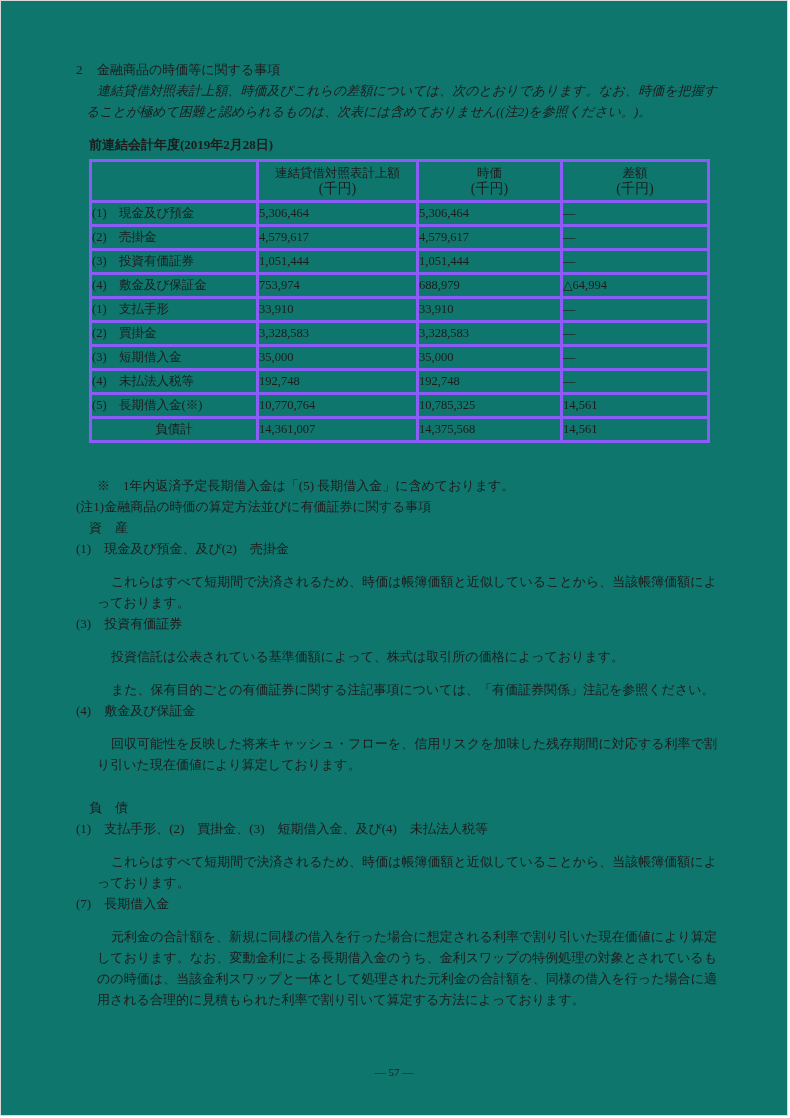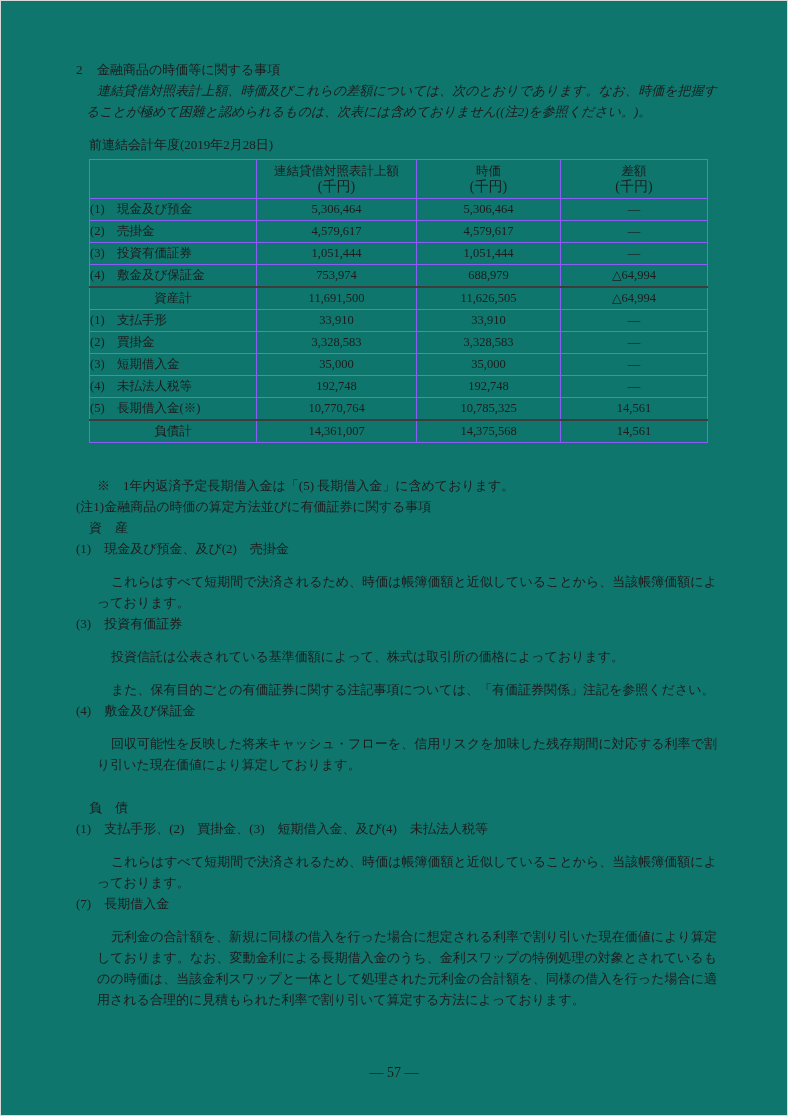--- a/index.html
+++ b/index.html
@@ -27,45 +27,45 @@
   }
   
   .section-heading { white-space: nowrap; }
   .section-number { display: inline-block; min-width: 21px; }
   .intro-para {
     margin: 0 0 12px 10px;
     text-indent: 11px;
     text-align: justify;
     font-style: italic;
   }
-  .period-label { margin-left: 13px; }
+  .period-label { margin-left: 13px; font-weight: bold; }
   
   table.fv-table {
     border-collapse: collapse;
     table-layout: fixed;
     width: 618px;
     margin: 4px 0 0 13px;
     font-size: 12.5px;
   }
   table.fv-table th,
   table.fv-table td {
-    border: 1px solid #8b5cf6;
+    border: 3px solid #8b5cf6;
     padding: 0;
     vertical-align: middle;
     font-weight: normal;
   }
   table.fv-table th {
     height: 34px;
     text-align: center;
     line-height: 15px;
     padding: 2px 0;
   }
   table.fv-table td { height: 19px; }
   td.c-label { text-align: left;  padding: 0 4px 0 8px; }
-  td.c-num   { text-align: center; padding: 0 7px 0 4px; }
+  td.c-num   { text-align: left; padding: 0 7px 0 4px; }
   tr.total-row td { border-top: 2px solid #3d3d3d; }
   tr.total-row td.c-label { text-align: center; padding: 0 4px; }
   .unit-line { font-size: 14px; }
   
   .notes { margin-top: 1px; }
   .kome-line { margin-left: 21px; margin-top: 32px; }
   .kome-mark { display: inline-block; min-width: 26px; }
   .note1-line { margin-left: 0; }
   .group-heading { margin-left: 13px; }
   .item-label { }
@@ -75,21 +75,21 @@
     text-align: justify;
   }
   .group-gap { height: 22px; }
   
   .page-footer {
     position: absolute;
     left: 0;
     bottom: 32px;
     width: 100%;
     text-align: center;
-    font-size: 14px;
+    font-size: 11px;
   }
 </style>
 </head>
 <body>
 
 <div class="page">
 
   <div class="section-heading">
     <span class="section-number">2</span><span>金融商品の時価等に関する事項</span>
   </div>
@@ -140,26 +140,20 @@
         <td class="c-num">1,051,444</td>
         <td class="c-num">1,051,444</td>
         <td class="c-num">―</td>
       </tr>
       <tr>
         <td class="c-label">(4)　敷金及び保証金</td>
         <td class="c-num">753,974</td>
         <td class="c-num">688,979</td>
         <td class="c-num">△64,994</td>
       </tr>
-      <tr class="total-row">
-        <td class="c-label">資産計</td>
-        <td class="c-num">11,691,500</td>
-        <td class="c-num">11,626,505</td>
-        <td class="c-num">△64,994</td>
-      </tr>
       <tr>
         <td class="c-label">(1)　支払手形</td>
         <td class="c-num">33,910</td>
         <td class="c-num">33,910</td>
         <td class="c-num">―</td>
       </tr>
       <tr>
         <td class="c-label">(2)　買掛金</td>
         <td class="c-num">3,328,583</td>
         <td class="c-num">3,328,583</td>

